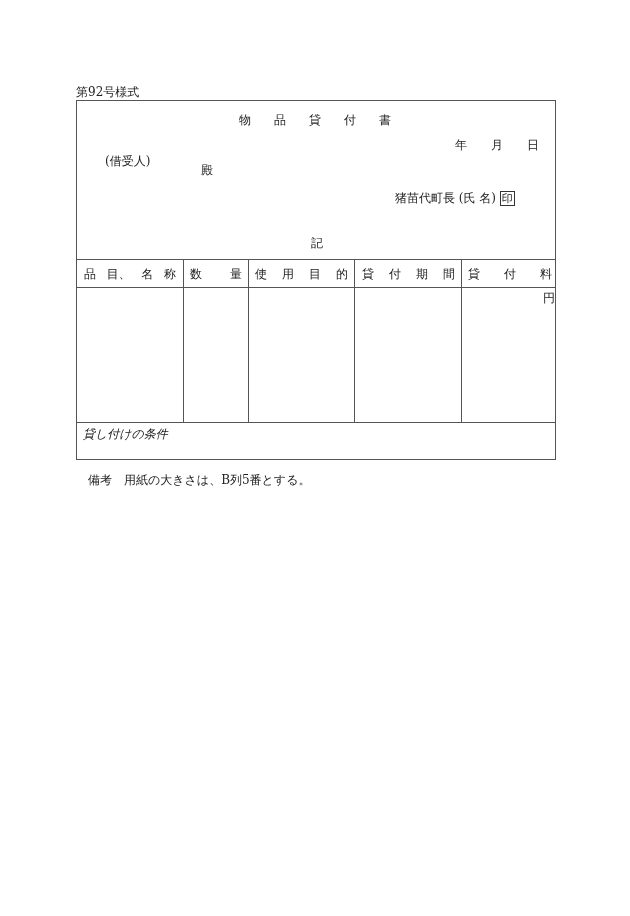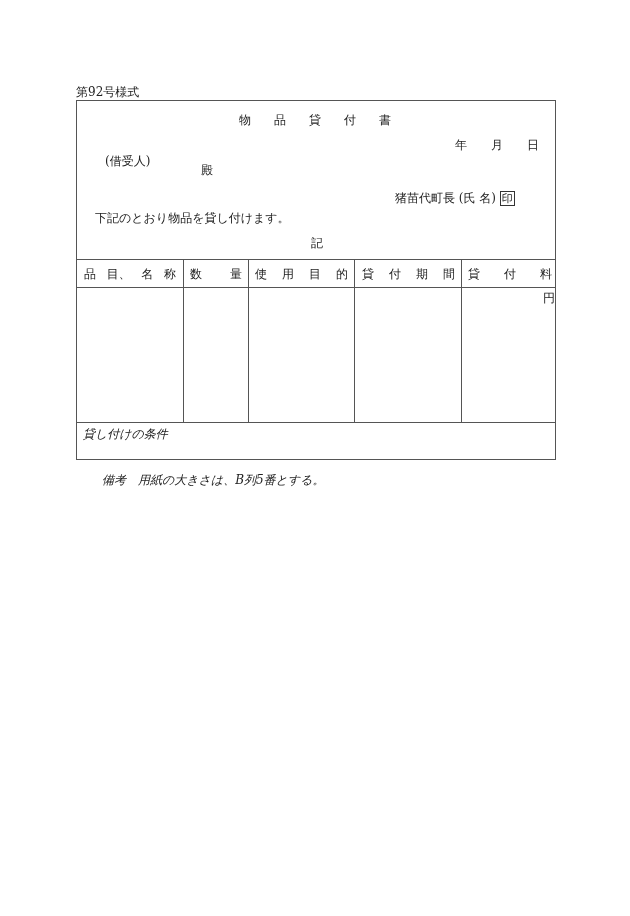--- a/index.html
+++ b/index.html
@@ -28,21 +28,20 @@
     <span>年</span>
     <span>月</span>
     <span>日</span>
   </div>
   <div class="abs" style="left:28px;top:52px;">(借受人)</div>
   <div class="abs" style="left:124px;top:61px;">殿</div>
   <div class="abs" style="left:318px;top:73px;margin-top:16px;">
     <span>猪苗代町長 (氏 名)</span>
     <span class="seal">印</span>
   </div>
-  <div class="abs" style="left:18px;top:109px;">下記のとおり物品を貸し付けます。</div>
   <div class="abs" style="left:234px;top:134px;">記</div>
 
   <div class="hline" style="top:158px;"></div>
   <div class="hline" style="top:186px;"></div>
   <div class="hline" style="top:321px;"></div>
 
   <div class="vline" style="left:106px;top:158px;height:163px;"></div>
   <div class="vline" style="left:171px;top:158px;height:163px;"></div>
   <div class="vline" style="left:277px;top:158px;height:163px;"></div>
   <div class="vline" style="left:384px;top:158px;height:163px;"></div>
@@ -72,13 +71,13 @@
   <div class="abs spread" style="left:391px;top:165px;width:84px;">
     <span>貸</span>
     <span>付</span>
     <span>料</span>
   </div>
 
   <div class="abs" style="left:466px;top:189px;">円</div>
   <div class="abs" style="left:6px;top:325px;font-style:italic;">貸し付けの条件</div>
 </div>
 
-<div class="abs" style="left:102px;top:472px;font-style:italic;">備考　用紙の大きさは、B列5番とする。</div>
+<div class="abs" style="left:88px;top:472px;">備考　用紙の大きさは、B列5番とする。</div>
 
 </body></html>

